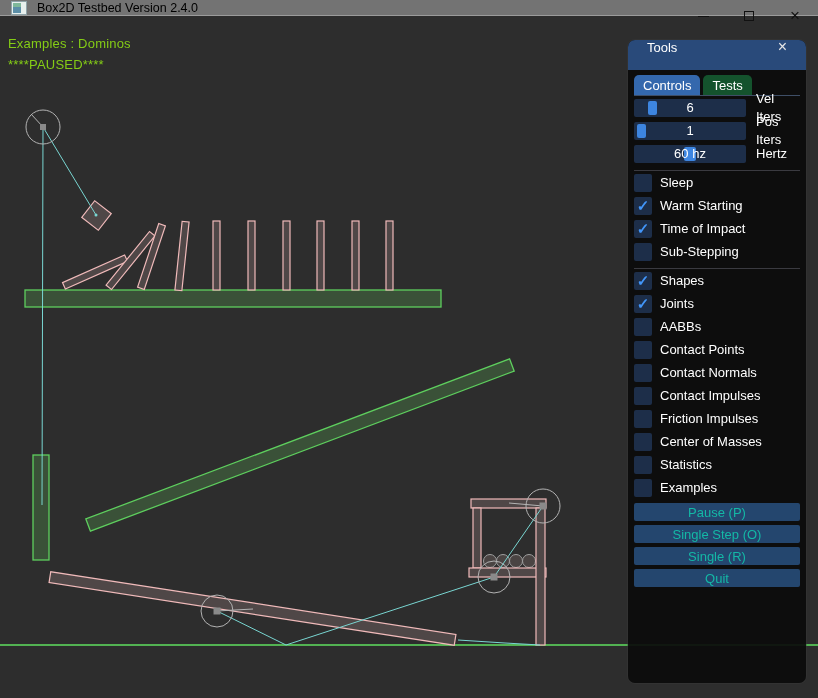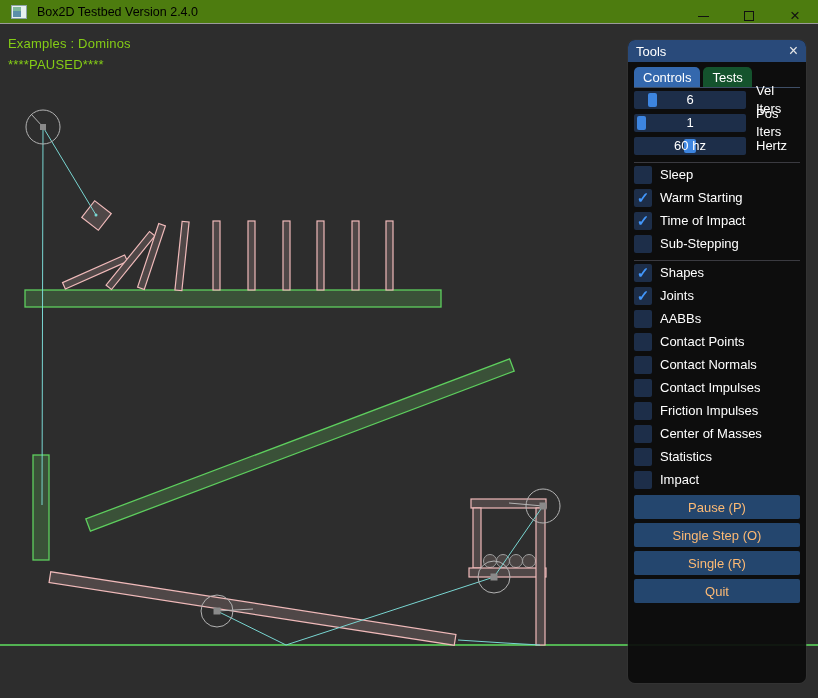--- a/index.html
+++ b/index.html
@@ -5,22 +5,22 @@
   * { margin:0; padding:0; box-sizing:border-box; }
   html,body { background:#1e1e1e; }
   #app {
     position:relative; width:818px; height:698px; overflow:hidden;
     background:#2d2d2d;
     font-family:"Liberation Sans", sans-serif;
     -webkit-font-smoothing:antialiased;
   }
   
   .titlebar {
-    position:absolute; left:0; top:0; width:818px; height:24px;
-    background:#4d7c0f; border-bottom:1px solid #9b9b9b;
+    position:absolute; left:0; top:0; width:818px; height:16px;
+    background:#737373; border-bottom:1px solid #9b9b9b;
     display:flex; align-items:center; z-index:30;
   }
   .app-icon { width:16px; height:14px; margin-left:11px; border:1px solid #8fa3a8; background:#e8f0ee; position:relative; }
   .app-icon .pane1 { position:absolute; left:1px; top:1px; width:8px; height:10px; background:#5c8fa8; }
   .app-icon .pane2 { position:absolute; left:1px; top:1px; width:8px; height:4px; background:#7fb89a; }
   .titlebar .title { margin-left:10px; font-size:12.5px; color:#000; }
   .win-controls { position:absolute; right:0; top:0; height:32px; display:flex; }
   .win-btn { width:46px; height:32px; display:flex; align-items:center; justify-content:center; cursor:default; }
   .glyph-min { width:11px; height:1px; background:#111; }
   .glyph-max { width:10px; height:10px; border:1px solid #111; }
@@ -32,45 +32,45 @@
   #frame-time    { left:17px; top:704px; }
   
   #scene { position:absolute; left:0; top:0; z-index:1; }
   
   .panel {
     position:absolute; left:628px; top:40px; width:178px; height:643px;
     background:rgba(11,11,11,0.93); border-radius:7px; z-index:20;
     color:#fff; font-size:13px; box-shadow:0 0 0 1px rgba(60,60,60,0.35);
   }
   .panel-header {
-    height:22px; background:#294a7a; border-radius:7px 7px 0 0;
-    display:flex; align-items:center; justify-content:space-between;
-    padding:0 8px;
+    height:30px; background:#294a7a; border-radius:7px 7px 0 0;
+    display:flex; align-items:flex-start; justify-content:space-between;
+    padding:0 19px;
   }
   .panel-close { color:#e8e8e8; font-size:16px; line-height:14px; cursor:default; }
   .panel-body { padding:5px 6px 0 6px; display:flex; flex-direction:column; }
   .tabbar { display:flex; gap:3px; }
   .tab { height:20px; padding:0 9px; display:flex; align-items:center;
          border-radius:5px 5px 0 0; background:#14532d; cursor:default; }
   .tab.active { background:#3468ad; }
   .tabline { height:1px; background:#3e4e66; margin-bottom:3px; }
   .srow { display:flex; align-items:center; height:18px; margin-bottom:5px; }
   .slider { position:relative; width:112px; height:18px; background:#1d2e49; border-radius:2px; flex:none; }
   .slider .grab { position:absolute; top:2px; height:14px; width:9px; background:#3d85e0; border-radius:2px; }
   .slider .val { position:absolute; inset:0; text-align:center; line-height:18px; z-index:2; }
   .srow .slabel { margin-left:10px; line-height:18px; }
   .sep { height:1px; background:#3a3a40; margin:2px 0 3px 0; }
   .crow { display:flex; align-items:center; height:18px; margin-bottom:5px; }
   .cbox { width:18px; height:18px; background:#1d2e49; border-radius:2px; flex:none;
           display:flex; align-items:center; justify-content:center; }
   .cbox .check { color:#4296fa; font-size:15px; font-weight:bold; line-height:18px; }
   .crow .clabel { margin-left:8px; line-height:18px; }
-  .pbtn { height:24px; background:#24466e; border-radius:2px; margin-bottom:4px;
+  .pbtn { height:18px; background:#24466e; border-radius:2px; margin-bottom:4px;
           display:flex; align-items:center; justify-content:center;
-          color:#fdba74; font-size:13px; border:none; width:100%; cursor:default; }
+          color:#14b8a6; font-size:13px; border:none; width:100%; cursor:default; }
   .btn-block { margin-top:1px; }
 </style>
 </head>
 <body>
 
 <div id="app">
 
   <svg id="scene" width="818" height="698" viewBox="0 0 818 698">
 
     <g stroke="#5ecf5e" stroke-width="1.3" fill="#3a5138">
@@ -265,21 +265,21 @@
       <div class="crow">
         <div class="cbox">
             <span class="check" style="visibility: hidden;">✓</span>
           </div>
         <div class="clabel">Statistics</div>
       </div>
       <div class="crow">
         <div class="cbox">
             <span class="check" style="visibility: hidden;">✓</span>
           </div>
-        <div class="clabel">Impact</div>
+        <div class="clabel">Examples</div>
       </div>
 
       <div class="btn-block">
         <button class="pbtn">Pause (P)</button>
         <button class="pbtn">Single Step (O)</button>
         <button class="pbtn">Single (R)</button>
         <button class="pbtn">Quit</button>
       </div>
     </div>
   </div>

